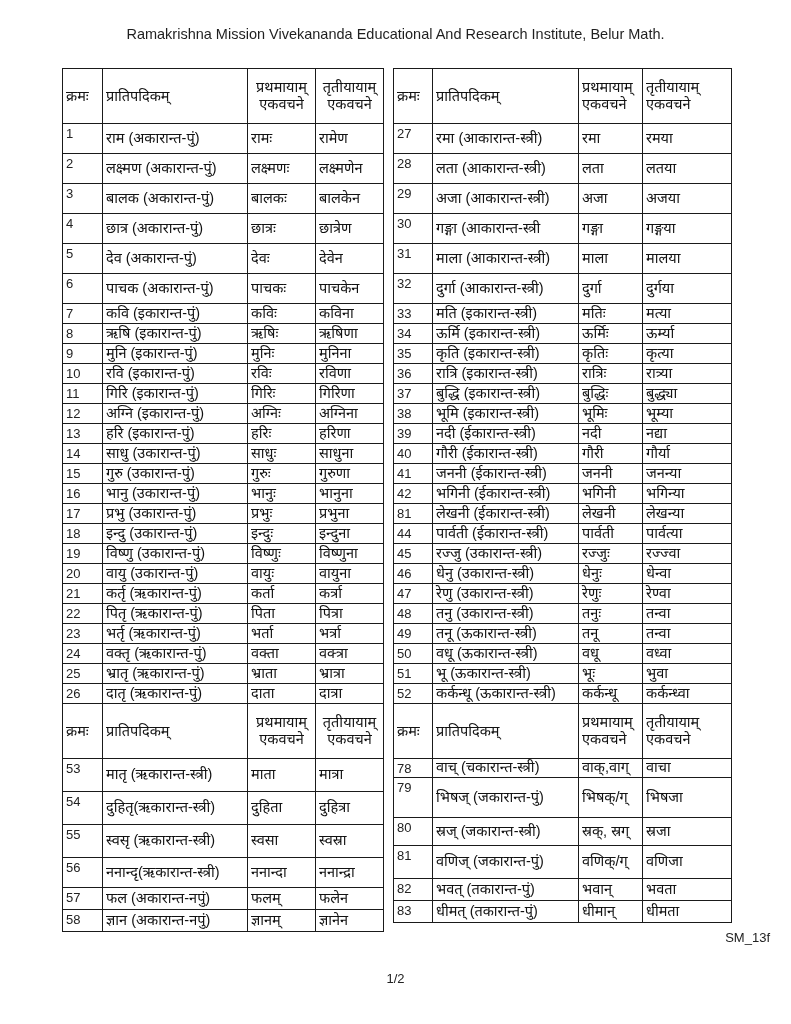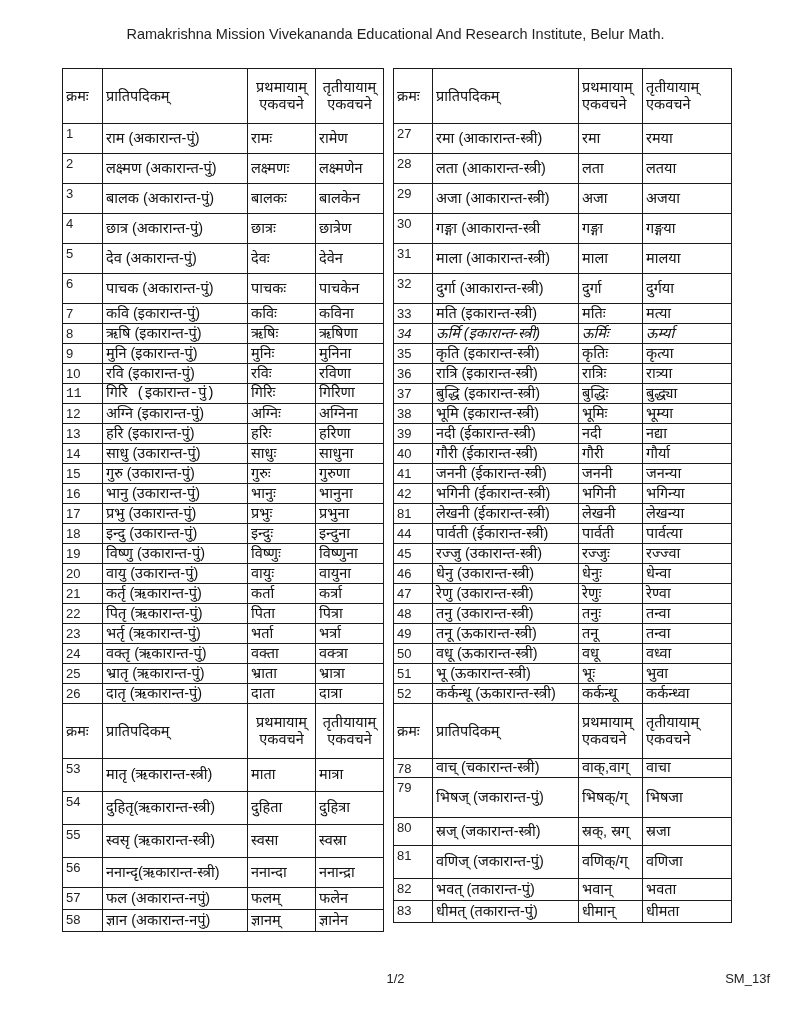--- a/index.html
+++ b/index.html
@@ -52,21 +52,21 @@
     vertical-align:top;
     padding-top:3px;
     color:#222;
   }
   .page-number{
     position:absolute;top:971px;left:0;width:100%;
     text-align:center;
     font-size:13px;color:#222;
   }
   .doc-code{
-    position:absolute;top:971px;right:21px;
+    position:absolute;top:930px;right:21px;
     font-size:13px;color:#222;
   }
 </style>
 </head>
 <body>
 
 <div class="page">
 
   <div class="doc-title">Ramakrishna Mission Vivekananda Educational And Research Institute, Belur Math.</div>
 
@@ -137,21 +137,21 @@
           <td>मुनि (इकारान्त-पुं)</td>
           <td>मुनिः</td>
           <td>मुनिना</td>
         </tr>
         <tr style="height: 20px; margin-left: 40px;">
           <td class="num">10</td>
           <td>रवि (इकारान्त-पुं)</td>
           <td>रविः</td>
           <td>रविणा</td>
         </tr>
-        <tr style="height: 20px; font-family: Liberation Mono, monospace;">
+        <tr style="height: 20px;">
           <td class="num">11</td>
           <td>गिरि (इकारान्त-पुं)</td>
           <td>गिरिः</td>
           <td>गिरिणा</td>
         </tr>
         <tr style="height: 20px;">
           <td class="num">12</td>
           <td>अग्नि (इकारान्त-पुं)</td>
           <td>अग्निः</td>
           <td>अग्निना</td>
@@ -334,21 +334,21 @@
           <td>दुर्गा (आकारान्त-स्त्री)</td>
           <td>दुर्गा</td>
           <td>दुर्गया</td>
         </tr>
         <tr style="height: 20px;">
           <td class="num">33</td>
           <td>मति (इकारान्त-स्त्री)</td>
           <td>मतिः</td>
           <td>मत्या</td>
         </tr>
-        <tr style="height: 20px; font-style: italic;">
+        <tr style="height: 20px;">
           <td class="num">34</td>
           <td>ऊर्मि (इकारान्त-स्त्री)</td>
           <td>ऊर्मिः</td>
           <td>ऊर्म्या</td>
         </tr>
         <tr style="height: 20px;">
           <td class="num">35</td>
           <td>कृति (इकारान्त-स्त्री)</td>
           <td>कृतिः</td>
           <td>कृत्या</td>

